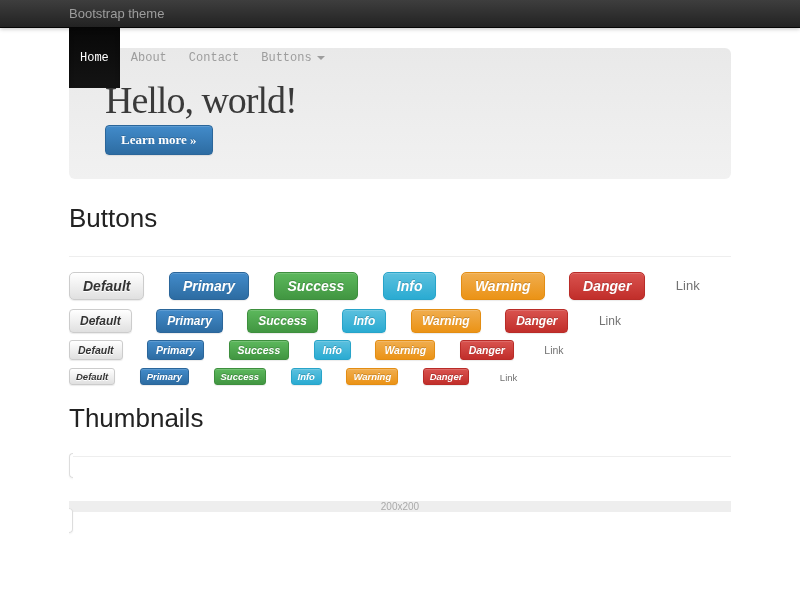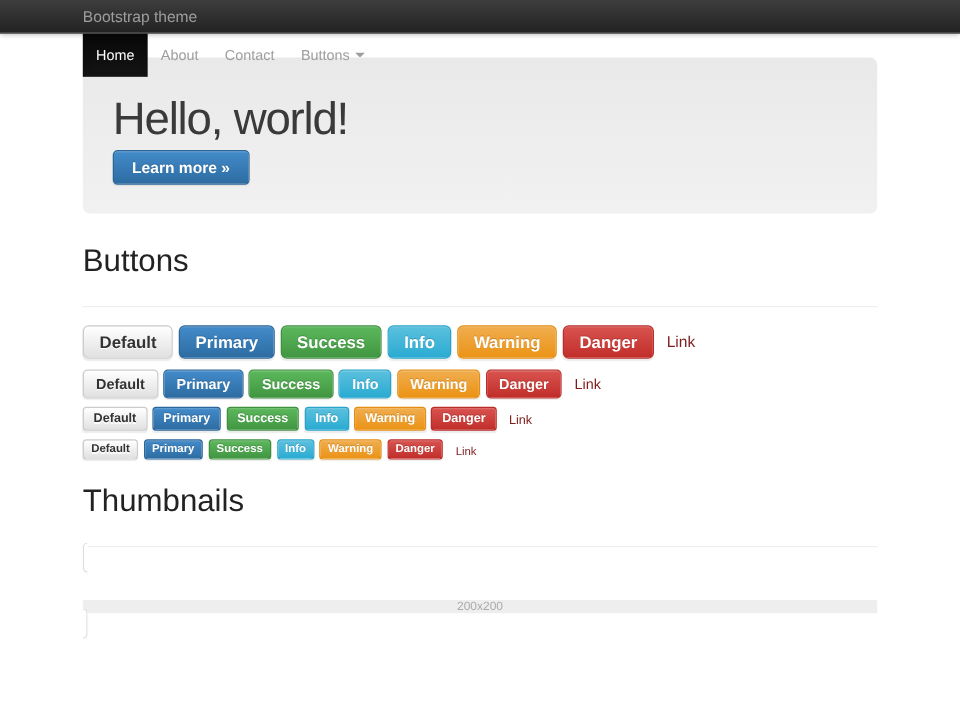--- a/index.html
+++ b/index.html
@@ -24,45 +24,46 @@
     display: flex; align-items: stretch; flex-direction: column;
   }
   .brand {
     color: #9d9d9d; font-size: 13px; line-height: 28px;
     margin-right: 16px; text-decoration: none; white-space: nowrap;
     cursor: pointer;
   }
   .nav { display: flex; }
   .nav-item {
     color: #9d9d9d; font-size: 12px; line-height: 28px;
-    padding: 4px 11px; cursor: pointer; white-space: nowrap;
-    display: flex; align-items: center;
+    padding: 16px 11px; cursor: pointer; white-space: nowrap;
+    display: flex; align-items: center; font-family: Liberation Mono, monospace;
   }
   .nav-item.active {
     color: #fff;
     background: linear-gradient(#080808, #141414);
     box-shadow: inset 0 2px 5px rgba(0,0,0,.3);
   }
   .caret {
     display: inline-block; margin-left: 5px;
     width: 0; height: 0;
     border-left: 4px solid transparent;
     border-right: 4px solid transparent;
     border-top: 4px solid #9d9d9d;
   }
 
   
   .container { width: 662px; margin: 0 auto; }
 
   
   .jumbotron {
     margin-top: 20px;
-    padding: 33px 25px 24px;
+    padding: 33px 36px 24px;
     background: linear-gradient(#e9e9e9, #f1f1f1);
     border-radius: 6px;
+    font-family: Liberation Serif, serif;
   }
   .jumbotron h1 {
     margin: 0 0 6px;
     font-size: 38px; font-weight: 500; line-height: 1;
     color: #3a3a3a; letter-spacing: -1px;
   }
   .jumbotron p {
     margin: 0 0 9px;
     font-size: 13px; line-height: 17px; color: #474747;
     max-width: 615px;
@@ -92,31 +93,31 @@
     padding-bottom: 25px;
     border-bottom: 1px solid #eee;
   }
   .page-header h1 {
     margin: 0; font-size: 26px; line-height: 1; font-weight: 500; color: #222;
   }
   .page-header.thumbs { margin-top: 20px; }
 
   
   .btn-row { white-space: nowrap; }
-  .btn-row .btn { margin-right: 0; }
+  .btn-row .btn { margin-right: 20px; font-style: italic; }
   .btn-row.lg { margin-top: 15px; }
   .btn-row.md { margin-top: 9px; }
   .btn-row.sm { margin-top: 7px; }
   .btn-row.xs { margin-top: 7px; }
   .btn-row.lg .btn { font-size: 14px; padding: 5px 13px; border-radius: 5px; }
   .btn-row.md .btn { font-size: 12px; padding: 4px 10px; border-radius: 4px; }
   .btn-row.sm .btn { font-size: 10.5px; padding: 3px 8px; border-radius: 3px; }
   .btn-row.xs .btn { font-size: 9.5px; padding: 2px 6px; border-radius: 3px; }
   .link {
-    color: #7f1d1d; text-decoration: none; cursor: pointer;
+    color: #737373; text-decoration: none; cursor: pointer;
     margin-left: 6px; font-weight: normal; margin-top: 32px;
   }
   .btn-row.lg .link { font-size: 13px; }
   .btn-row.md .link { font-size: 12px; }
   .btn-row.sm .link { font-size: 10.5px; }
   .btn-row.xs .link { font-size: 9.5px; }
 
   
   .thumbnail {
     margin-top: 12px;

